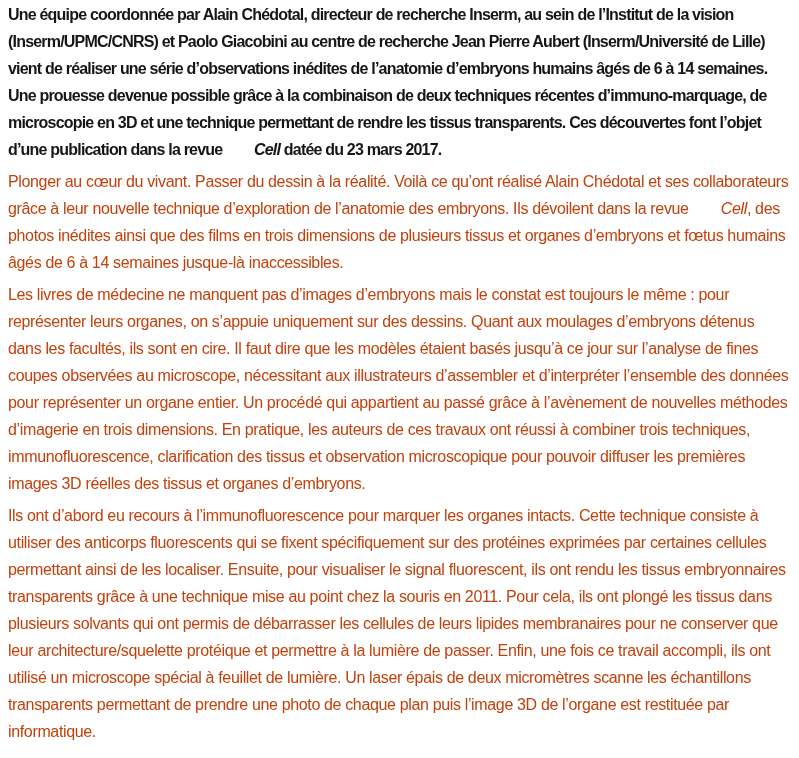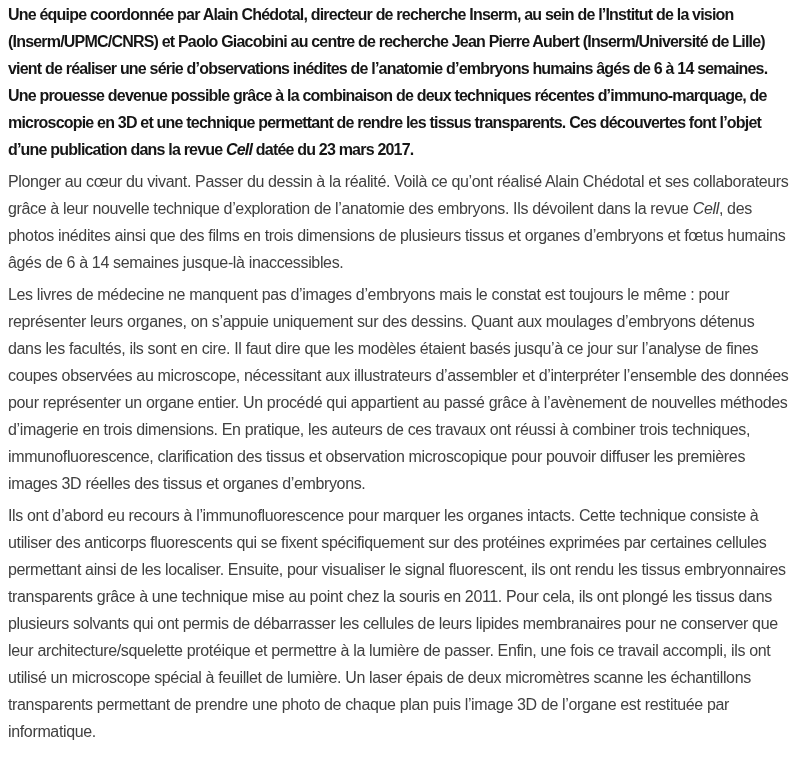--- a/index.html
+++ b/index.html
@@ -15,30 +15,31 @@
     overflow: hidden;
     font-family: "Liberation Sans", "DejaVu Sans", sans-serif;
   }
   .article {
     width: 100%;
   }
   p.para {
     margin: 0 0 5px 0;
     font-size: 16px;
     line-height: 27px;
-    color: #404040;
+    color: #c2410c;
     letter-spacing: -0.35px;
     text-align: left;
   }
   p.para.lead {
     font-weight: 700;
     color: #161616;
     letter-spacing: -0.8px;
   }
   .it {
+    margin-left: 28px;
   }
 </style>
 </head>
 <body>
 
 <main class="article">
 
   <p class="para lead"><span>Une équipe coordonnée par Alain Chédotal, directeur de recherche Inserm, au sein de l’Institut de la vision (Inserm/UPMC/CNRS) et Paolo Giacobini au centre de recherche Jean Pierre Aubert (Inserm/Université de Lille) vient de réaliser une série d’observations inédites de l’anatomie d’embryons humains âgés de 6 à 14 semaines. Une prouesse devenue possible grâce à la combinaison de deux techniques récentes d’immuno-marquage, de microscopie en 3D et une technique permettant de rendre les tissus transparents. Ces découvertes font l’objet d’une publication dans la revue </span><em class="it">Cell</em><span> datée du 23 mars 2017.</span></p>
 
   <p class="para"><span>Plonger au cœur du vivant. Passer du dessin à la réalité. Voilà ce qu’ont réalisé Alain Chédotal et ses collaborateurs grâce à leur nouvelle technique d’exploration de l’anatomie des embryons. Ils dévoilent dans la revue </span><em class="it">Cell</em><span>, des photos inédites ainsi que des films en trois dimensions de plusieurs tissus et organes d’embryons et fœtus humains âgés de 6 à 14 semaines jusque-là inaccessibles.</span></p>

